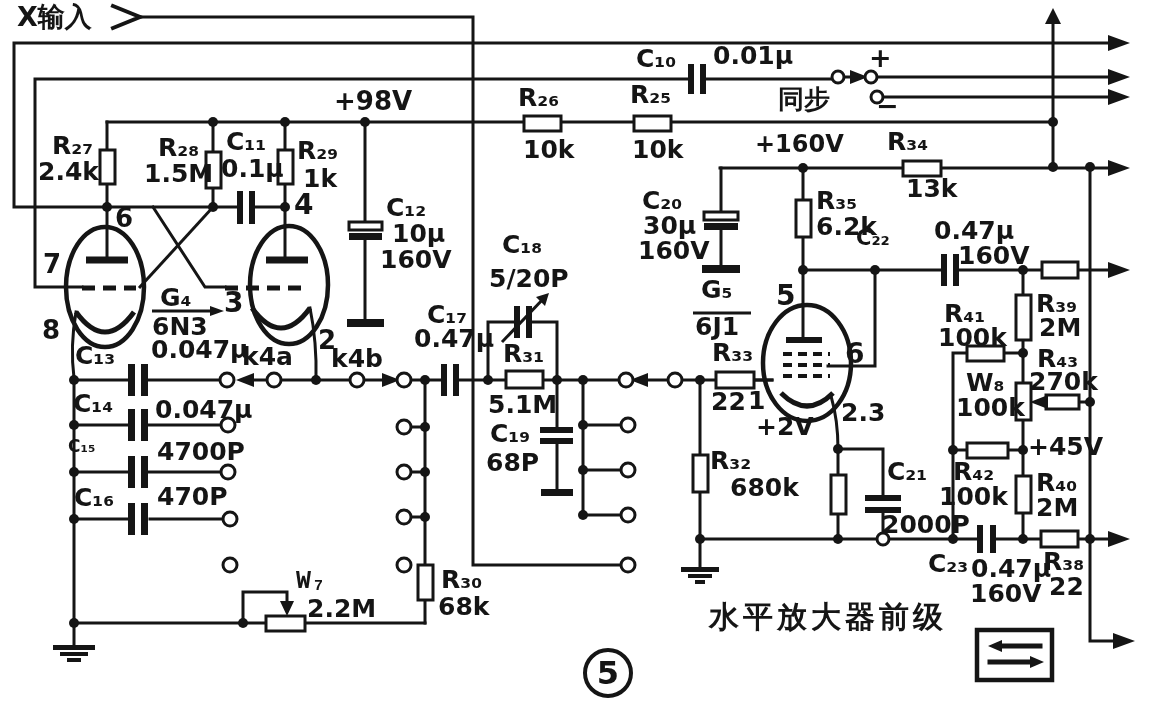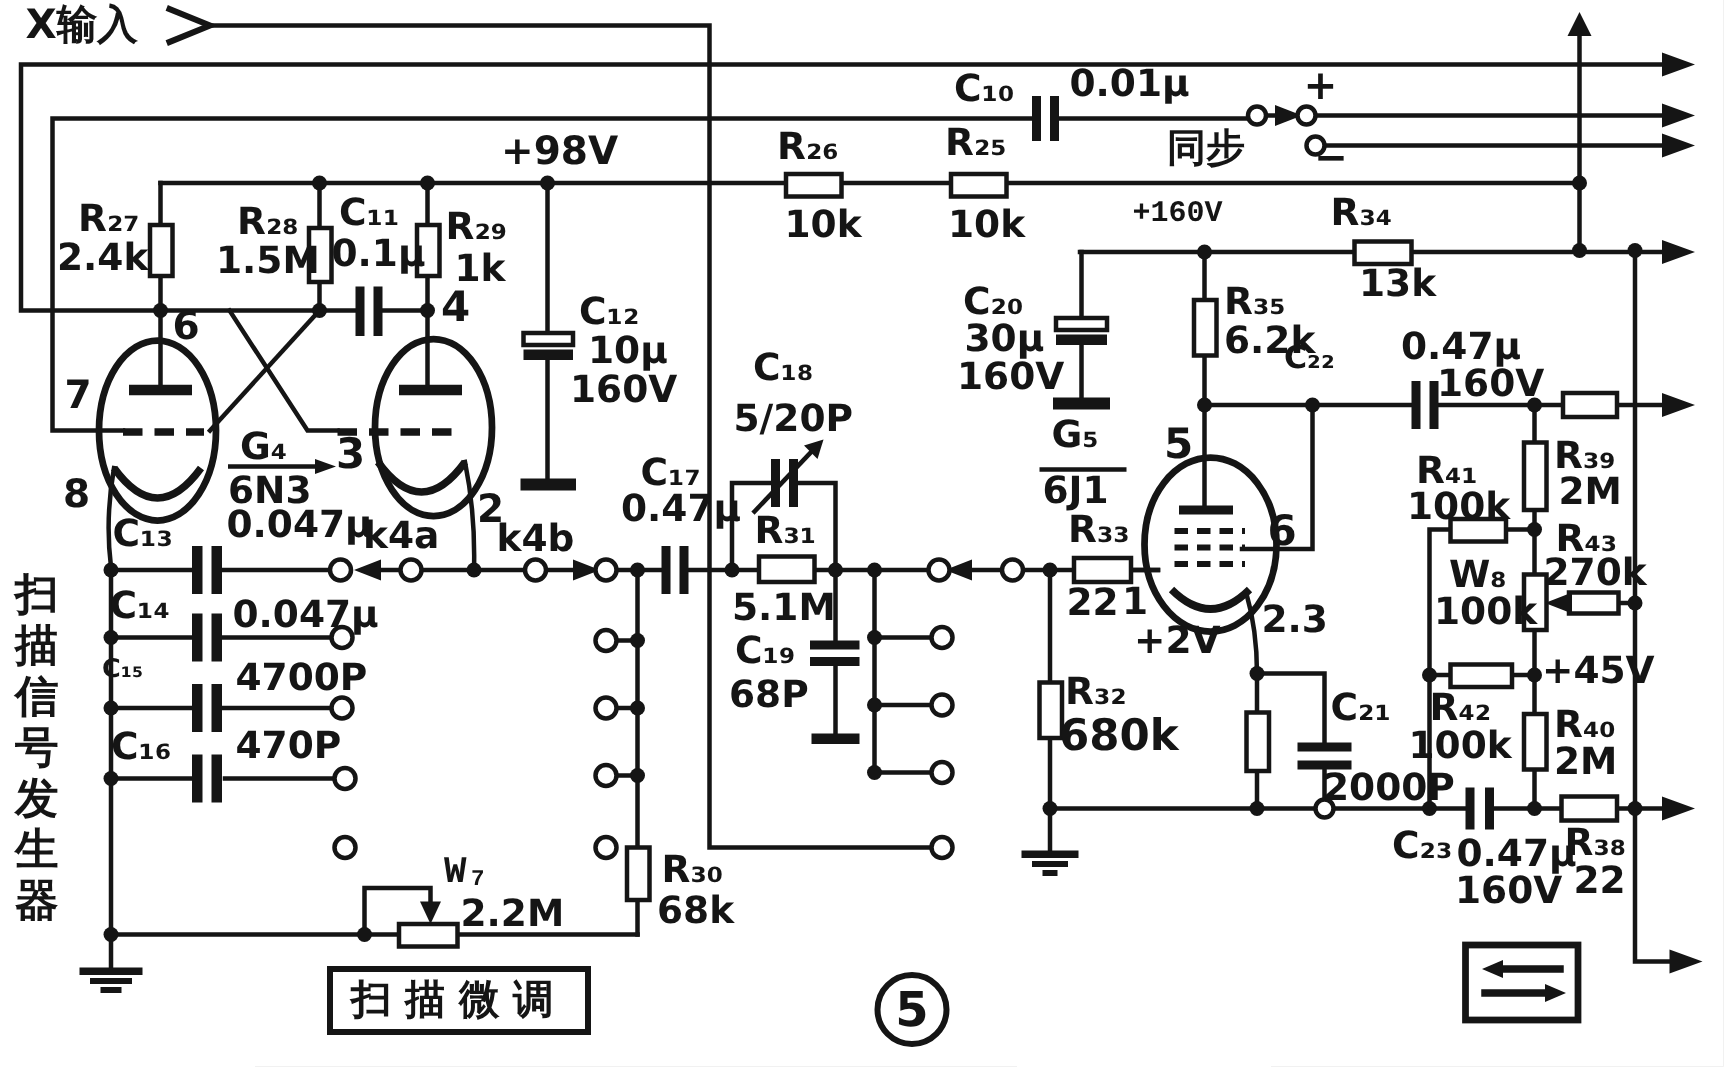--- a/index.html
+++ b/index.html
@@ -286,21 +286,21 @@
       <div class="lbl" style="left: 380px; top: 247px; font-size: 25px;">160V</div>
       <div class="lbl" style="left: 518px; top: 85px; font-size: 25px;">R₂₆</div>
       <div class="lbl" style="left: 523px; top: 137px; font-size: 25px;">10k</div>
       <div class="lbl" style="left: 630px; top: 82px; font-size: 25px;">R₂₅</div>
       <div class="lbl" style="left: 632px; top: 137px; font-size: 25px;">10k</div>
       <div class="lbl" style="left: 636px; top: 46px; font-size: 25px;">C₁₀</div>
       <div class="lbl" style="left: 713px; top: 43px; font-size: 25px;">0.01μ</div>
       <div class="lbl" style="left: 778px; top: 86px; font-size: 26px;">同步</div>
       <div class="lbl" style="left: 869px; top: 44px; font-size: 27px;">+</div>
       <div class="lbl" style="left: 876px; top: 92px; font-size: 27px;">−</div>
-      <div class="lbl" style="left: 755px; top: 132px; font-size: 20px; font-family: Liberation Mono, monospace;">+160V</div>
+      <div class="lbl" style="left: 755px; top: 132px; font-size: 24px;">+160V</div>
       <div class="lbl" style="left: 887px; top: 129px; font-size: 25px;">R₃₄</div>
       <div class="lbl" style="left: 906px; top: 176px; font-size: 25px;">13k</div>
       <div class="lbl" style="left: 642px; top: 188px; font-size: 25px;">C₂₀</div>
       <div class="lbl" style="left: 643px; top: 213px; font-size: 25px;">30μ</div>
       <div class="lbl" style="left: 638px; top: 238px; font-size: 25px;">160V</div>
       <div class="lbl" style="left: 816px; top: 188px; font-size: 25px;">R₃₅</div>
       <div class="lbl" style="left: 816px; top: 214px; font-size: 25px;">6.2k</div>
       <div class="lbl" style="left: 856px; top: 227px; font-size: 21px;">C₂₂</div>
       <div class="lbl" style="left: 934px; top: 218px; font-size: 25px;">0.47μ</div>
       <div class="lbl" style="left: 958px; top: 243px; font-size: 25px;">160V</div>
@@ -333,21 +333,21 @@
       <div class="lbl" style="left: 701px; top: 277px; font-size: 25px;">G₅</div>
       <div class="lbl" style="left: 695px; top: 314px; font-size: 25px;">6J1</div>
       <div class="lbl" style="left: 712px; top: 340px; font-size: 25px;">R₃₃</div>
       <div class="lbl" style="left: 711px; top: 389px; font-size: 25px;">22</div>
       <div class="lbl" style="left: 748px; top: 388px; font-size: 25px;">1</div>
       <div class="lbl" style="left: 776px; top: 281px; font-size: 28px;">5</div>
       <div class="lbl" style="left: 845px; top: 339px; font-size: 28px;">6</div>
       <div class="lbl" style="left: 841px; top: 400px; font-size: 25px;">2.3</div>
       <div class="lbl" style="left: 756px; top: 414px; font-size: 25px;">+2V</div>
       <div class="lbl" style="left: 710px; top: 448px; font-size: 25px;">R₃₂</div>
-      <div class="lbl" style="left: 706px; top: 475px; font-size: 29px;">680k</div>
+      <div class="lbl" style="left: 730px; top: 475px; font-size: 25px;">680k</div>
       <div class="lbl" style="left: 887px; top: 459px; font-size: 25px;">C₂₁</div>
       <div class="lbl" style="left: 882px; top: 512px; font-size: 25px;">2000P</div>
       <div class="lbl" style="left: 944px; top: 301px; font-size: 25px;">R₄₁</div>
       <div class="lbl" style="left: 938px; top: 325px; font-size: 25px;">100k</div>
       <div class="lbl" style="left: 1036px; top: 291px; font-size: 25px;">R₃₉</div>
       <div class="lbl" style="left: 1039px; top: 315px; font-size: 25px;">2M</div>
       <div class="lbl" style="left: 966px; top: 370px; font-size: 25px;">W₈</div>
       <div class="lbl" style="left: 956px; top: 395px; font-size: 25px;">100k</div>
       <div class="lbl" style="left: 1037px; top: 346px; font-size: 25px;">R₄₃</div>
       <div class="lbl" style="left: 1029px; top: 369px; font-size: 25px;">270k</div>
@@ -358,17 +358,16 @@
       <div class="lbl" style="left: 1036px; top: 495px; font-size: 25px;">2M</div>
       <div class="lbl" style="left: 928px; top: 551px; font-size: 25px;">C₂₃</div>
       <div class="lbl" style="left: 971px; top: 556px; font-size: 25px;">0.47μ</div>
       <div class="lbl" style="left: 970px; top: 581px; font-size: 25px;">160V</div>
       <div class="lbl" style="left: 1043px; top: 549px; font-size: 25px;">R₃₈</div>
       <div class="lbl" style="left: 1049px; top: 574px; font-size: 25px;">22</div>
       <div class="lbl" style="left: 296px; top: 569px; font-size: 25px; font-family: Liberation Mono, monospace;">W₇</div>
       <div class="lbl" style="left: 307px; top: 596px; font-size: 25px;">2.2M</div>
       <div class="lbl" style="left: 441px; top: 567px; font-size: 25px;">R₃₀</div>
       <div class="lbl" style="left: 438px; top: 594px; font-size: 25px;">68k</div>
-      <div class="lbl vertical" style="left: 10px; top: 380px; font-size: 29px;">扫描信号发生器</div>
-      <div class="lbl boxed" style="left: 218px; top: 644px; font-size: 27px;">扫描微调</div>
+      <div class="lbl wide" style="left: 709px; top: 601px; font-size: 30px;">水平放大器前级</div>
       <div class="lbl circled" style="left: 583px; top: 648px; font-size: 32px;">5</div>
     </div>
 </div>
 
 </body></html>

